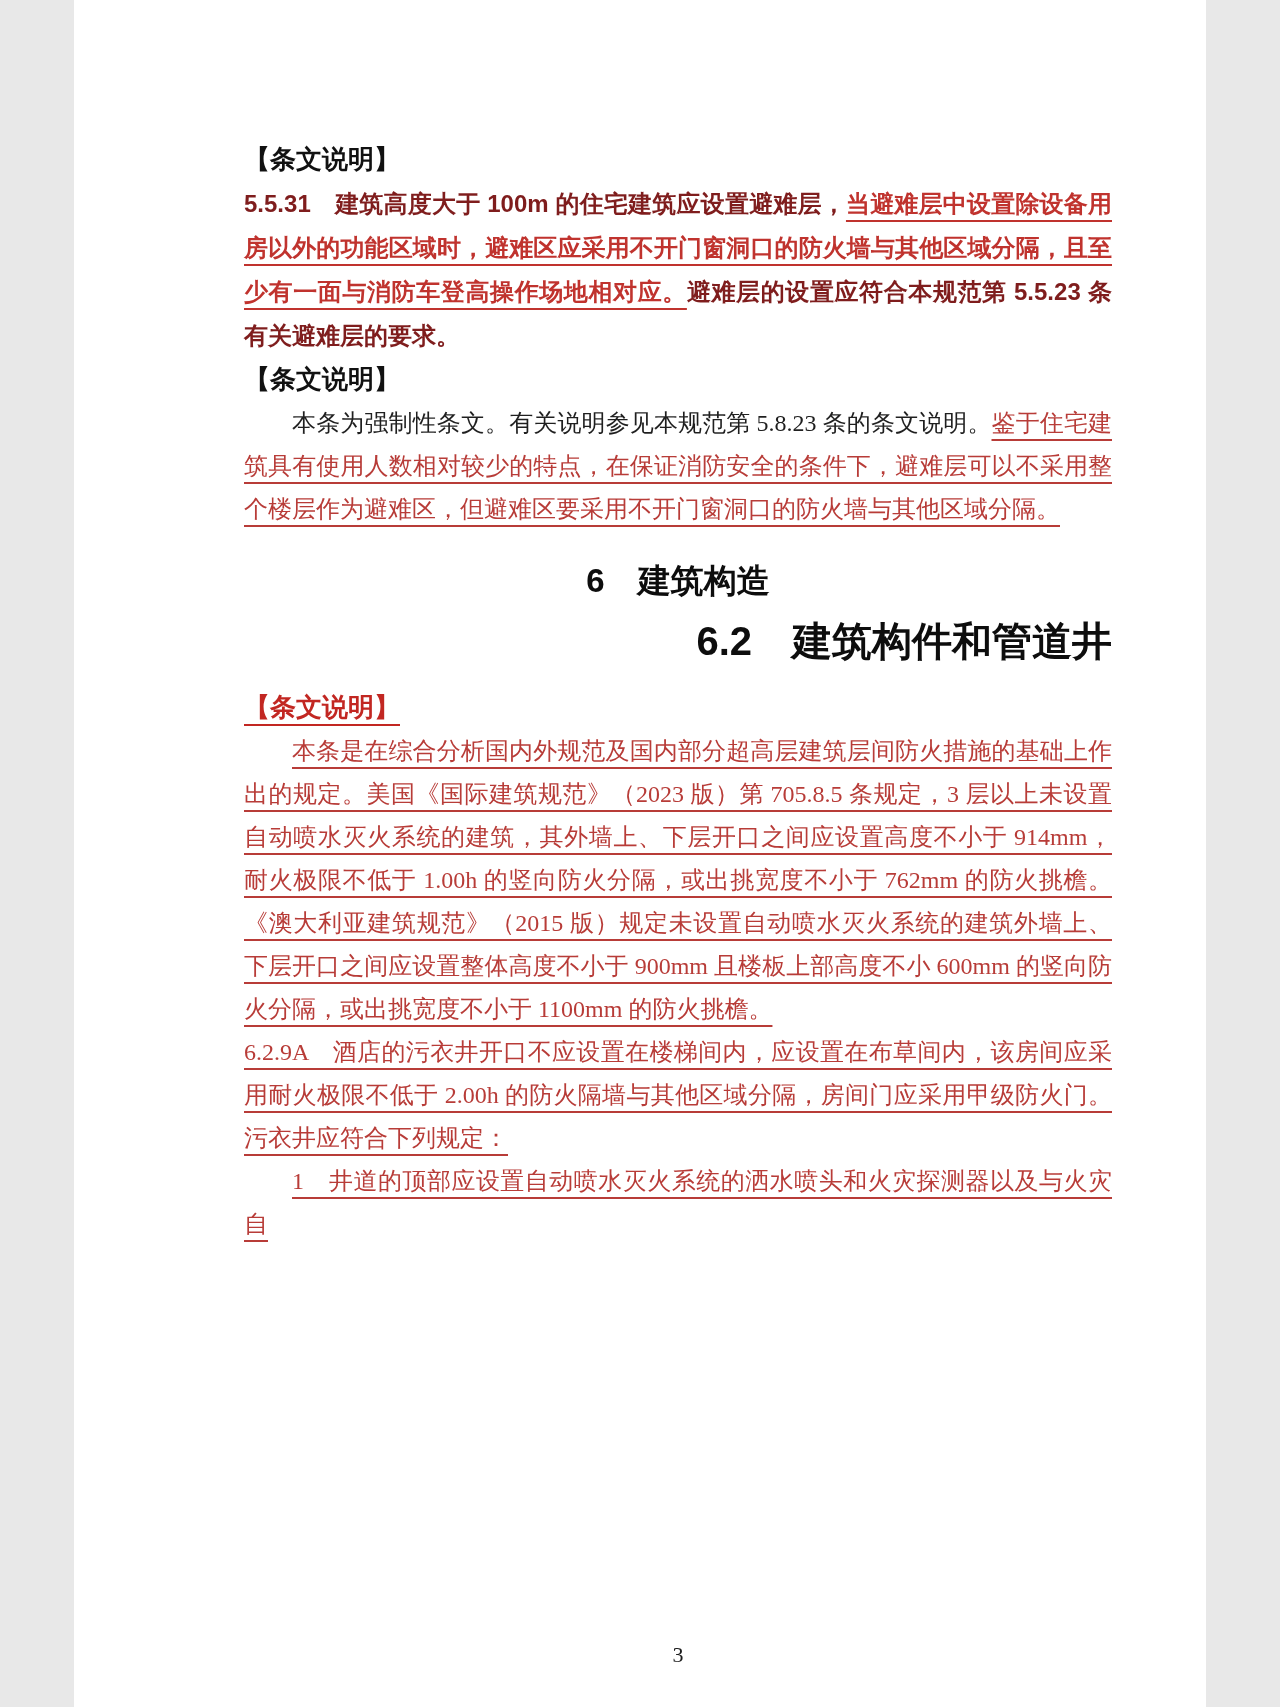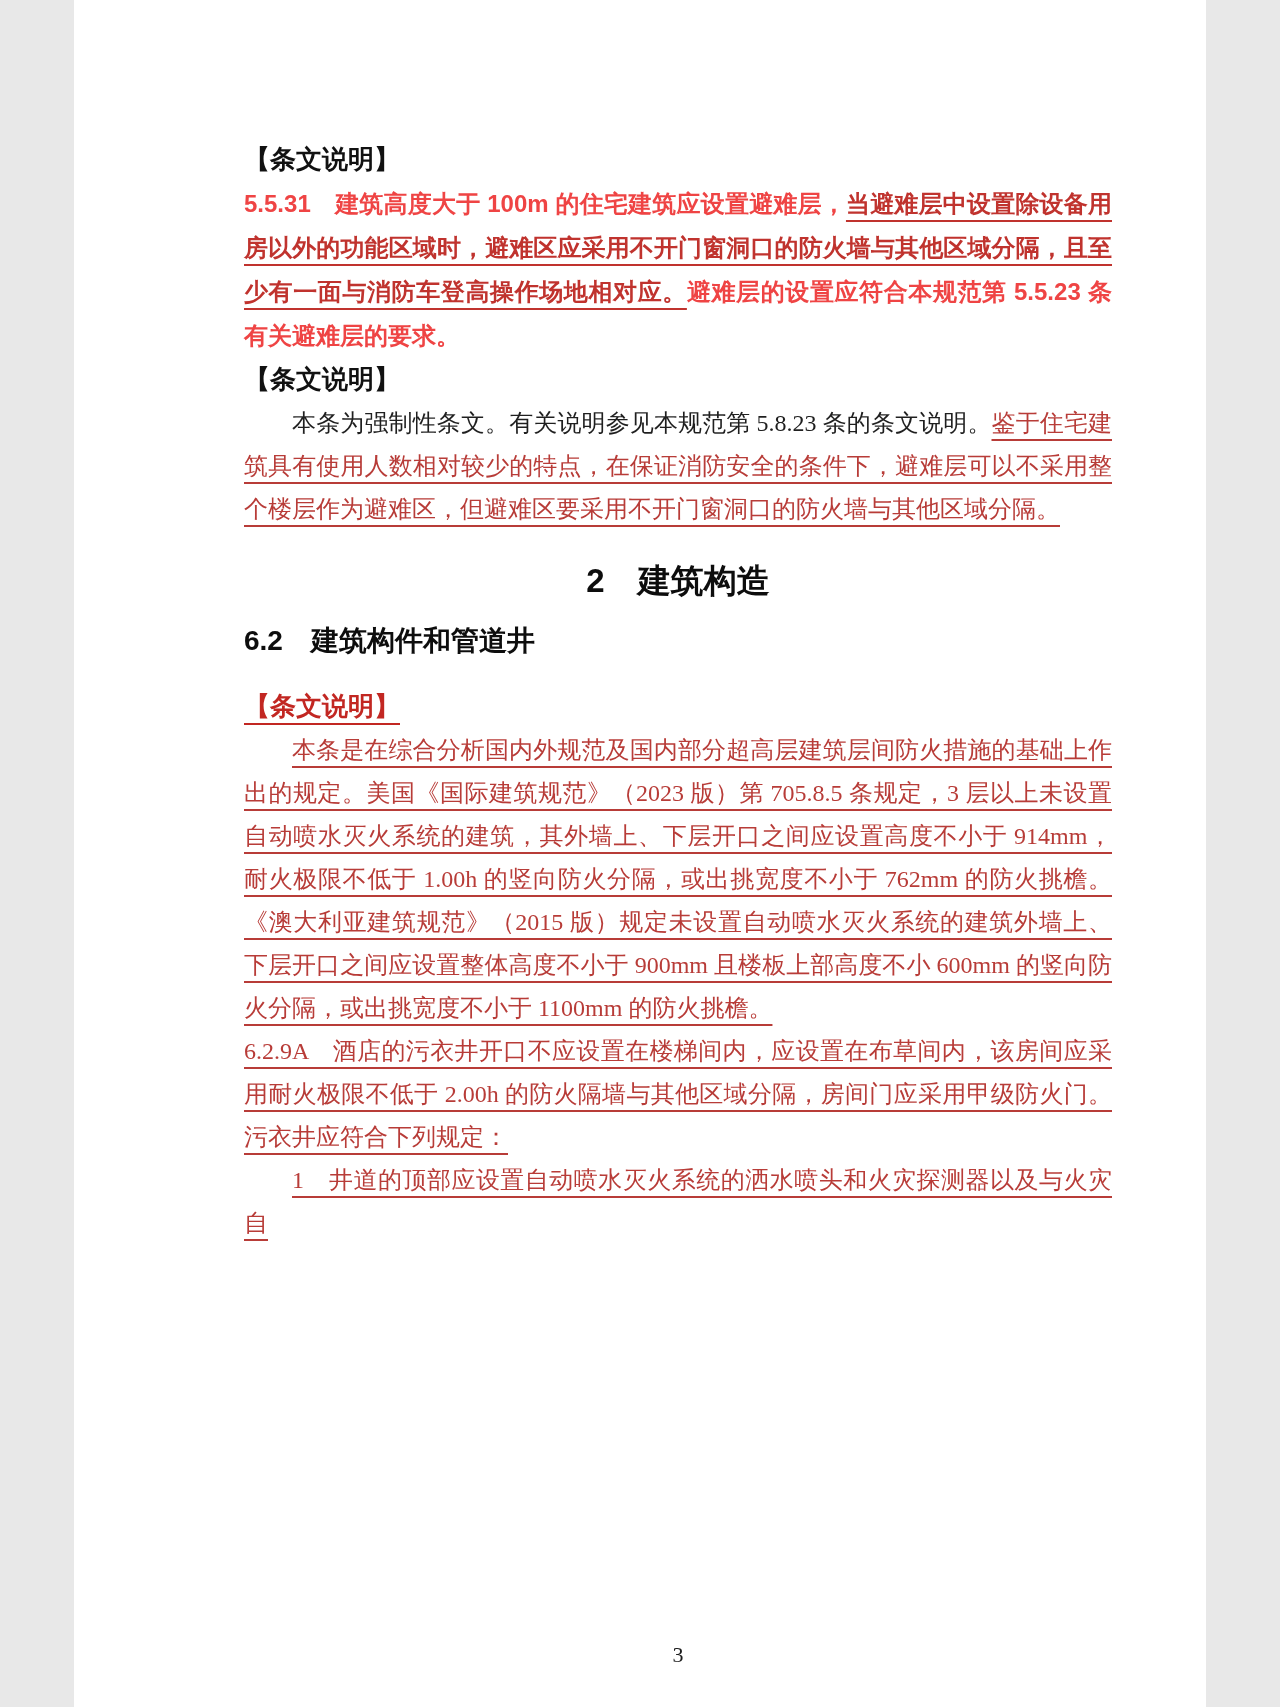--- a/index.html
+++ b/index.html
@@ -27,32 +27,32 @@
   }
   .blk.para-indent { text-indent: 2em; }
   .blk.list-item { text-indent: 2em; }
   .blk.h1 {
     text-align: center;
     font-size: 33px;
     line-height: 52px;
     margin: 24px 0 10px 0;
   }
   .blk.h2 {
-    text-align: left;
-    font-size: 28px;
+    text-align: right;
+    font-size: 40px;
     line-height: 48px;
     margin: 6px 0 20px 0;
   }
   
   .s-black {
     color: #1f1f1f;
     font-family: "Liberation Serif", "DejaVu Serif", serif;
   }
   .s-black-bold {
-    color: #ef4444;
+    color: #7f1d1d;
     font-weight: 700;
     font-family: "Liberation Sans", "DejaVu Sans", sans-serif;
   }
   .s-red-u {
     color: #b83c38;
     font-family: "Liberation Serif", "DejaVu Serif", serif;
     text-decoration: underline;
     text-decoration-thickness: 1.5px;
     text-underline-offset: 8px;
   }
@@ -97,21 +97,21 @@
 </style>
 </head>
 <body>
 
 <div class="page">
   <div class="content" id="doc-blocks">
       <p class="blk label"><span class="s-black-label">【条文说明】</span></p>
       <p class="blk clause"><span class="s-black-bold">5.5.31　建筑高度大于 100m 的住宅建筑应设置避难层，</span><span class="s-red-bold-u">当避难层中设置除设备用房以外的功能区域时，避难区应采用不开门窗洞口的防火墙与其他区域分隔，且至少有一面与消防车登高操作场地相对应。</span><span class="s-black-bold">避难层的设置应符合本规范第 5.5.23 条有关避难层的要求。</span></p>
       <p class="blk label"><span class="s-black-label">【条文说明】</span></p>
       <p class="blk para-indent"><span class="s-black">本条为强制性条文。有关说明参见本规范第 5.8.23 条的条文说明。</span><span class="s-red-u">鉴于住宅建筑具有使用人数相对较少的特点，在保证消防安全的条件下，避难层可以不采用整个楼层作为避难区，但避难区要采用不开门窗洞口的防火墙与其他区域分隔。</span></p>
-      <p class="blk h1"><span class="s-heading-black">2　建筑构造</span></p>
+      <p class="blk h1"><span class="s-heading-black">6　建筑构造</span></p>
       <p class="blk h2"><span class="s-heading-black">6.2　建筑构件和管道井</span></p>
       <p class="blk label"><span class="s-red-label-u">【条文说明】</span></p>
       <p class="blk para-indent"><span class="s-red-u">本条是在综合分析国内外规范及国内部分超高层建筑层间防火措施的基础上作出的规定。美国《国际建筑规范》（2023 版）第 705.8.5 条规定，3 层以上未设置自动喷水灭火系统的建筑，其外墙上、下层开口之间应设置高度不小于 914mm，耐火极限不低于 1.00h 的竖向防火分隔，或出挑宽度不小于 762mm 的防火挑檐。《澳大利亚建筑规范》（2015 版）规定未设置自动喷水灭火系统的建筑外墙上、下层开口之间应设置整体高度不小于 900mm 且楼板上部高度不小 600mm 的竖向防火分隔，或出挑宽度不小于 1100mm 的防火挑檐。</span></p>
       <p class="blk clause"><span class="s-red-u">6.2.9A　酒店的污衣井开口不应设置在楼梯间内，应设置在布草间内，该房间应采用耐火极限不低于 2.00h 的防火隔墙与其他区域分隔，房间门应采用甲级防火门。污衣井应符合下列规定：</span></p>
       <p class="blk list-item"><span class="s-red-u">1　井道的顶部应设置自动喷水灭火系统的洒水喷头和火灾探测器以及与火灾自</span></p>
     </div>
   <div class="footer">
     <span>3</span>
   </div>
 </div>

